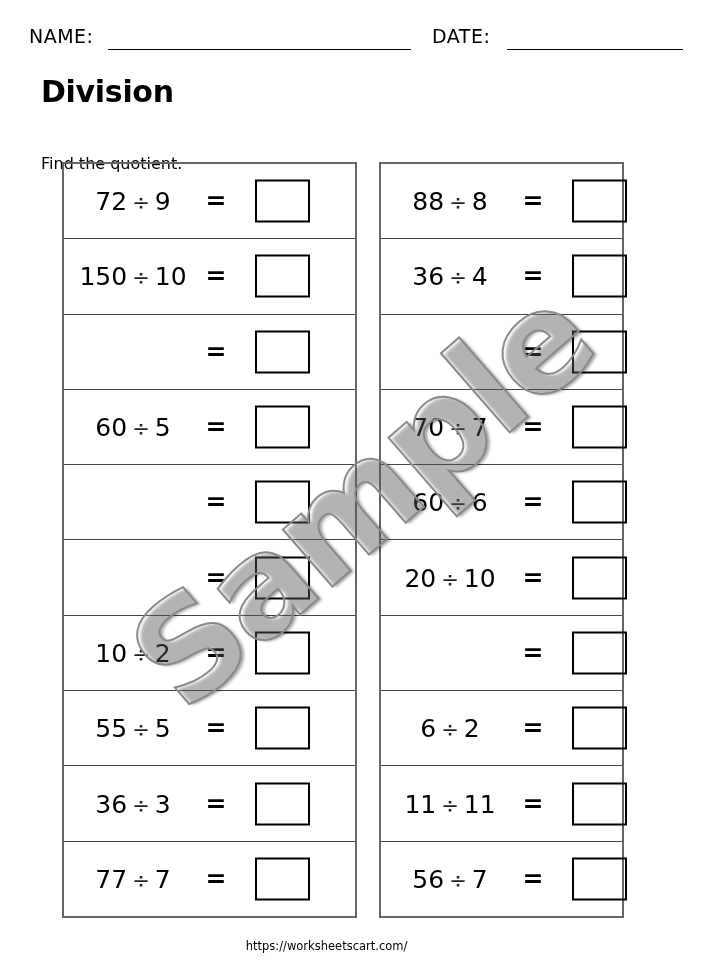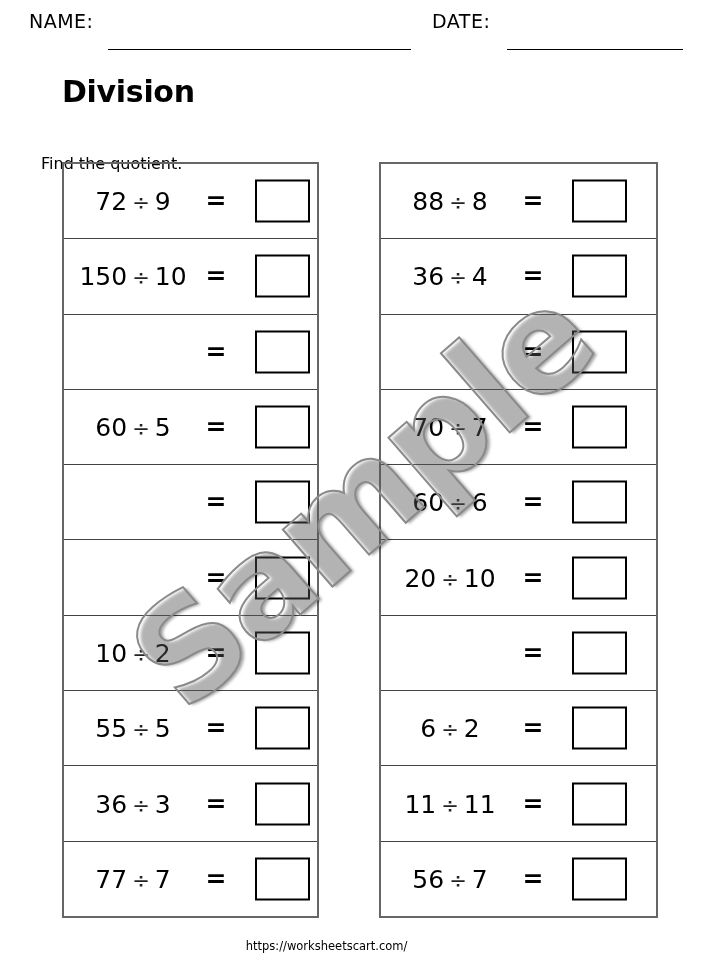--- a/index.html
+++ b/index.html
@@ -10,61 +10,60 @@
     body {
       width: 720px;
       height: 960px;
       position: relative;
       overflow: hidden;
       font-family: "DejaVu Sans", sans-serif;
       color: #000;
     }
     .hdr-label {
       position: absolute;
-      top: 10px;
+      top: 25px;
       font-family: "DejaVu Sans", sans-serif;
       font-size: 19px;
       letter-spacing: 0.5px;
       color: #000;
     }
     .hdr-line {
       position: absolute;
       top: 49px;
       height: 0;
       border-top: 1.5px solid #000;
     }
     .title {
       position: absolute;
       left: 41px;
       top: 74px;
       font-family: "DejaVu Sans", sans-serif;
       font-size: 30px;
       font-weight: bold;
       letter-spacing: -0.3px;
-      margin-left: 21px;
     }
     .subtitle {
       position: absolute;
       left: 41px;
       top: 129px;
       font-family: "DejaVu Sans", sans-serif;
       font-size: 16px;
       margin-top: 25px;
     }
     .grid {
       position: absolute;
       top: 162px;
       height: 756px;
       border: 2px solid #666;
       box-sizing: border-box;
       display: flex;
       flex-direction: column;
     }
-    .grid.left { left: 62px; width: 257px; }
-    .grid.right { left: 379px; width: 279px; }
+    .grid.left { left: 62px; width: 295px; }
+    .grid.right { left: 379px; width: 245px; }
     .row {
       flex: 1 1 0;
       position: relative;
       border-bottom: 1.5px solid #444;
       box-sizing: border-box;
     }
     .row:last-child { border-bottom: none; }
     .expr {
       position: absolute;
       left: 0;

